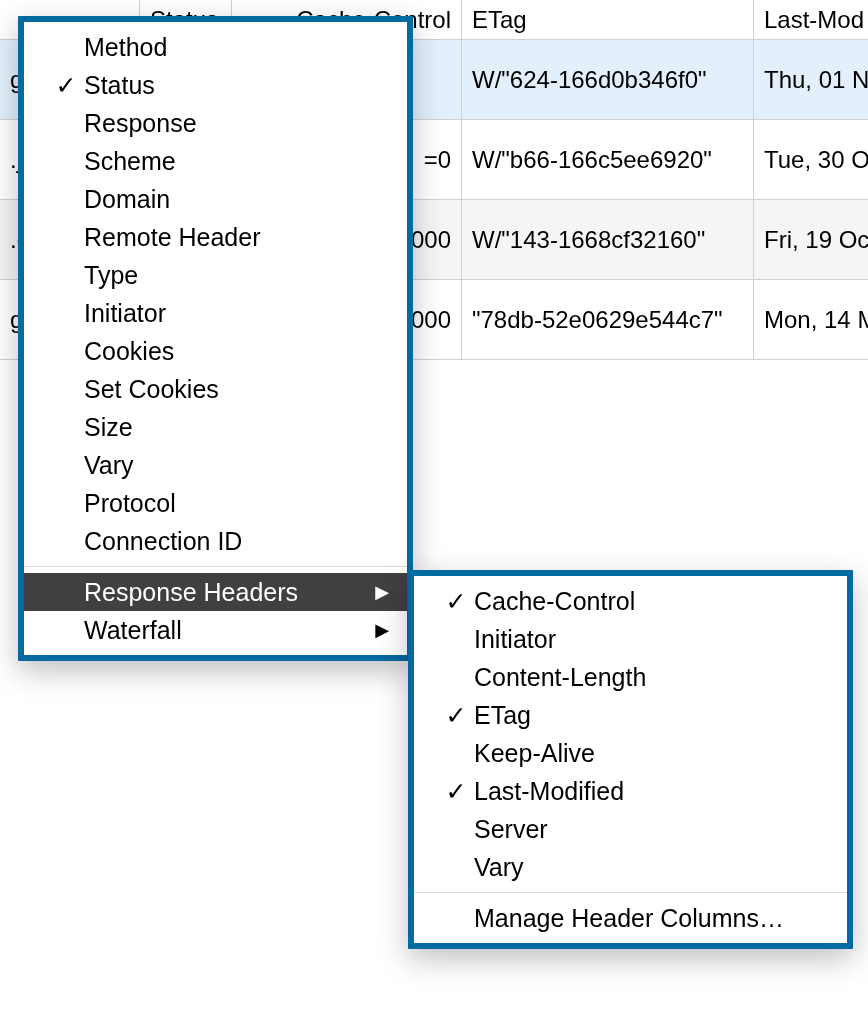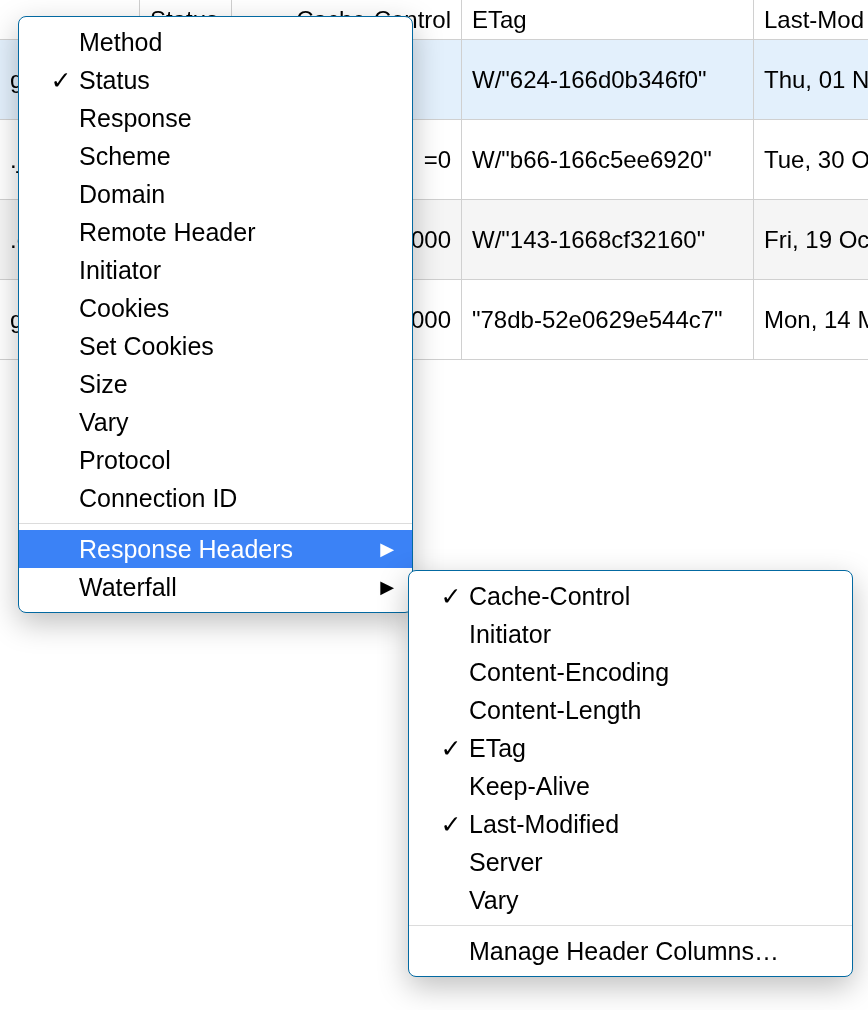--- a/index.html
+++ b/index.html
@@ -41,22 +41,22 @@
   .c-stat  { width:  92px; }
   .c-cc    { width: 230px; justify-content:flex-end; }
   .c-etag  { width: 292px; }
   .c-lm    { width: 300px; }
   .thead .cell { height:40px; }
 
   
   .menu {
     position: absolute;
     background: #fff;
-    border: 1px solid #0369a1;
-    border-radius: 8px;
+    border: 6px solid #0369a1;
+    border-radius: 1px;
     box-shadow: 0 10px 30px rgba(0,0,0,0.25);
     padding: 6px 0;
     font-size: 25px;
   }
   .menu-main { top: 16px; left: 18px; width: 395px; }
   .menu-sub  { top: 570px; left: 408px; width: 445px; }
   .menu-sep {
     height: 1px; background:#dcdcdc; margin: 6px 0;
   }
   .mi {
@@ -67,21 +67,21 @@
     cursor: default;
   }
   .mi .chk {
     position:absolute; left:30px; width:24px; text-align:center;
   }
   .mi .lbl { margin-left: 30px; flex:1; white-space:nowrap; }
   .mi .arrow {
     font-size:18px;
   }
   .mi.hl {
-    background:#3b82f6; color:#fff;
+    background:#404040; color:#fff;
   }
   .mi.hl .arrow { color:#fff; }
 </style>
 </head>
 <body>
 
 <div class="table">
   <div class="thead">
     <div class="cell c-name"></div>
     <div class="cell c-stat">Status</div>
@@ -142,20 +142,24 @@
       <div class="mi">
         <span class="chk"></span>
         <span class="lbl">Domain</span>
       </div>
       <div class="mi">
         <span class="chk"></span>
         <span class="lbl">Remote Header</span>
       </div>
       <div class="mi">
         <span class="chk"></span>
+        <span class="lbl">Type</span>
+      </div>
+      <div class="mi">
+        <span class="chk"></span>
         <span class="lbl">Initiator</span>
       </div>
       <div class="mi">
         <span class="chk"></span>
         <span class="lbl">Cookies</span>
       </div>
       <div class="mi">
         <span class="chk"></span>
         <span class="lbl">Set Cookies</span>
       </div>
@@ -196,24 +200,20 @@
       <div class="mi">
         <span class="chk">✓</span>
         <span class="lbl">Cache-Control</span>
       </div>
       <div class="mi">
         <span class="chk"></span>
         <span class="lbl">Initiator</span>
       </div>
       <div class="mi">
         <span class="chk"></span>
-        <span class="lbl">Content-Encoding</span>
-      </div>
-      <div class="mi">
-        <span class="chk"></span>
         <span class="lbl">Content-Length</span>
       </div>
       <div class="mi">
         <span class="chk">✓</span>
         <span class="lbl">ETag</span>
       </div>
       <div class="mi">
         <span class="chk"></span>
         <span class="lbl">Keep-Alive</span>
       </div>

